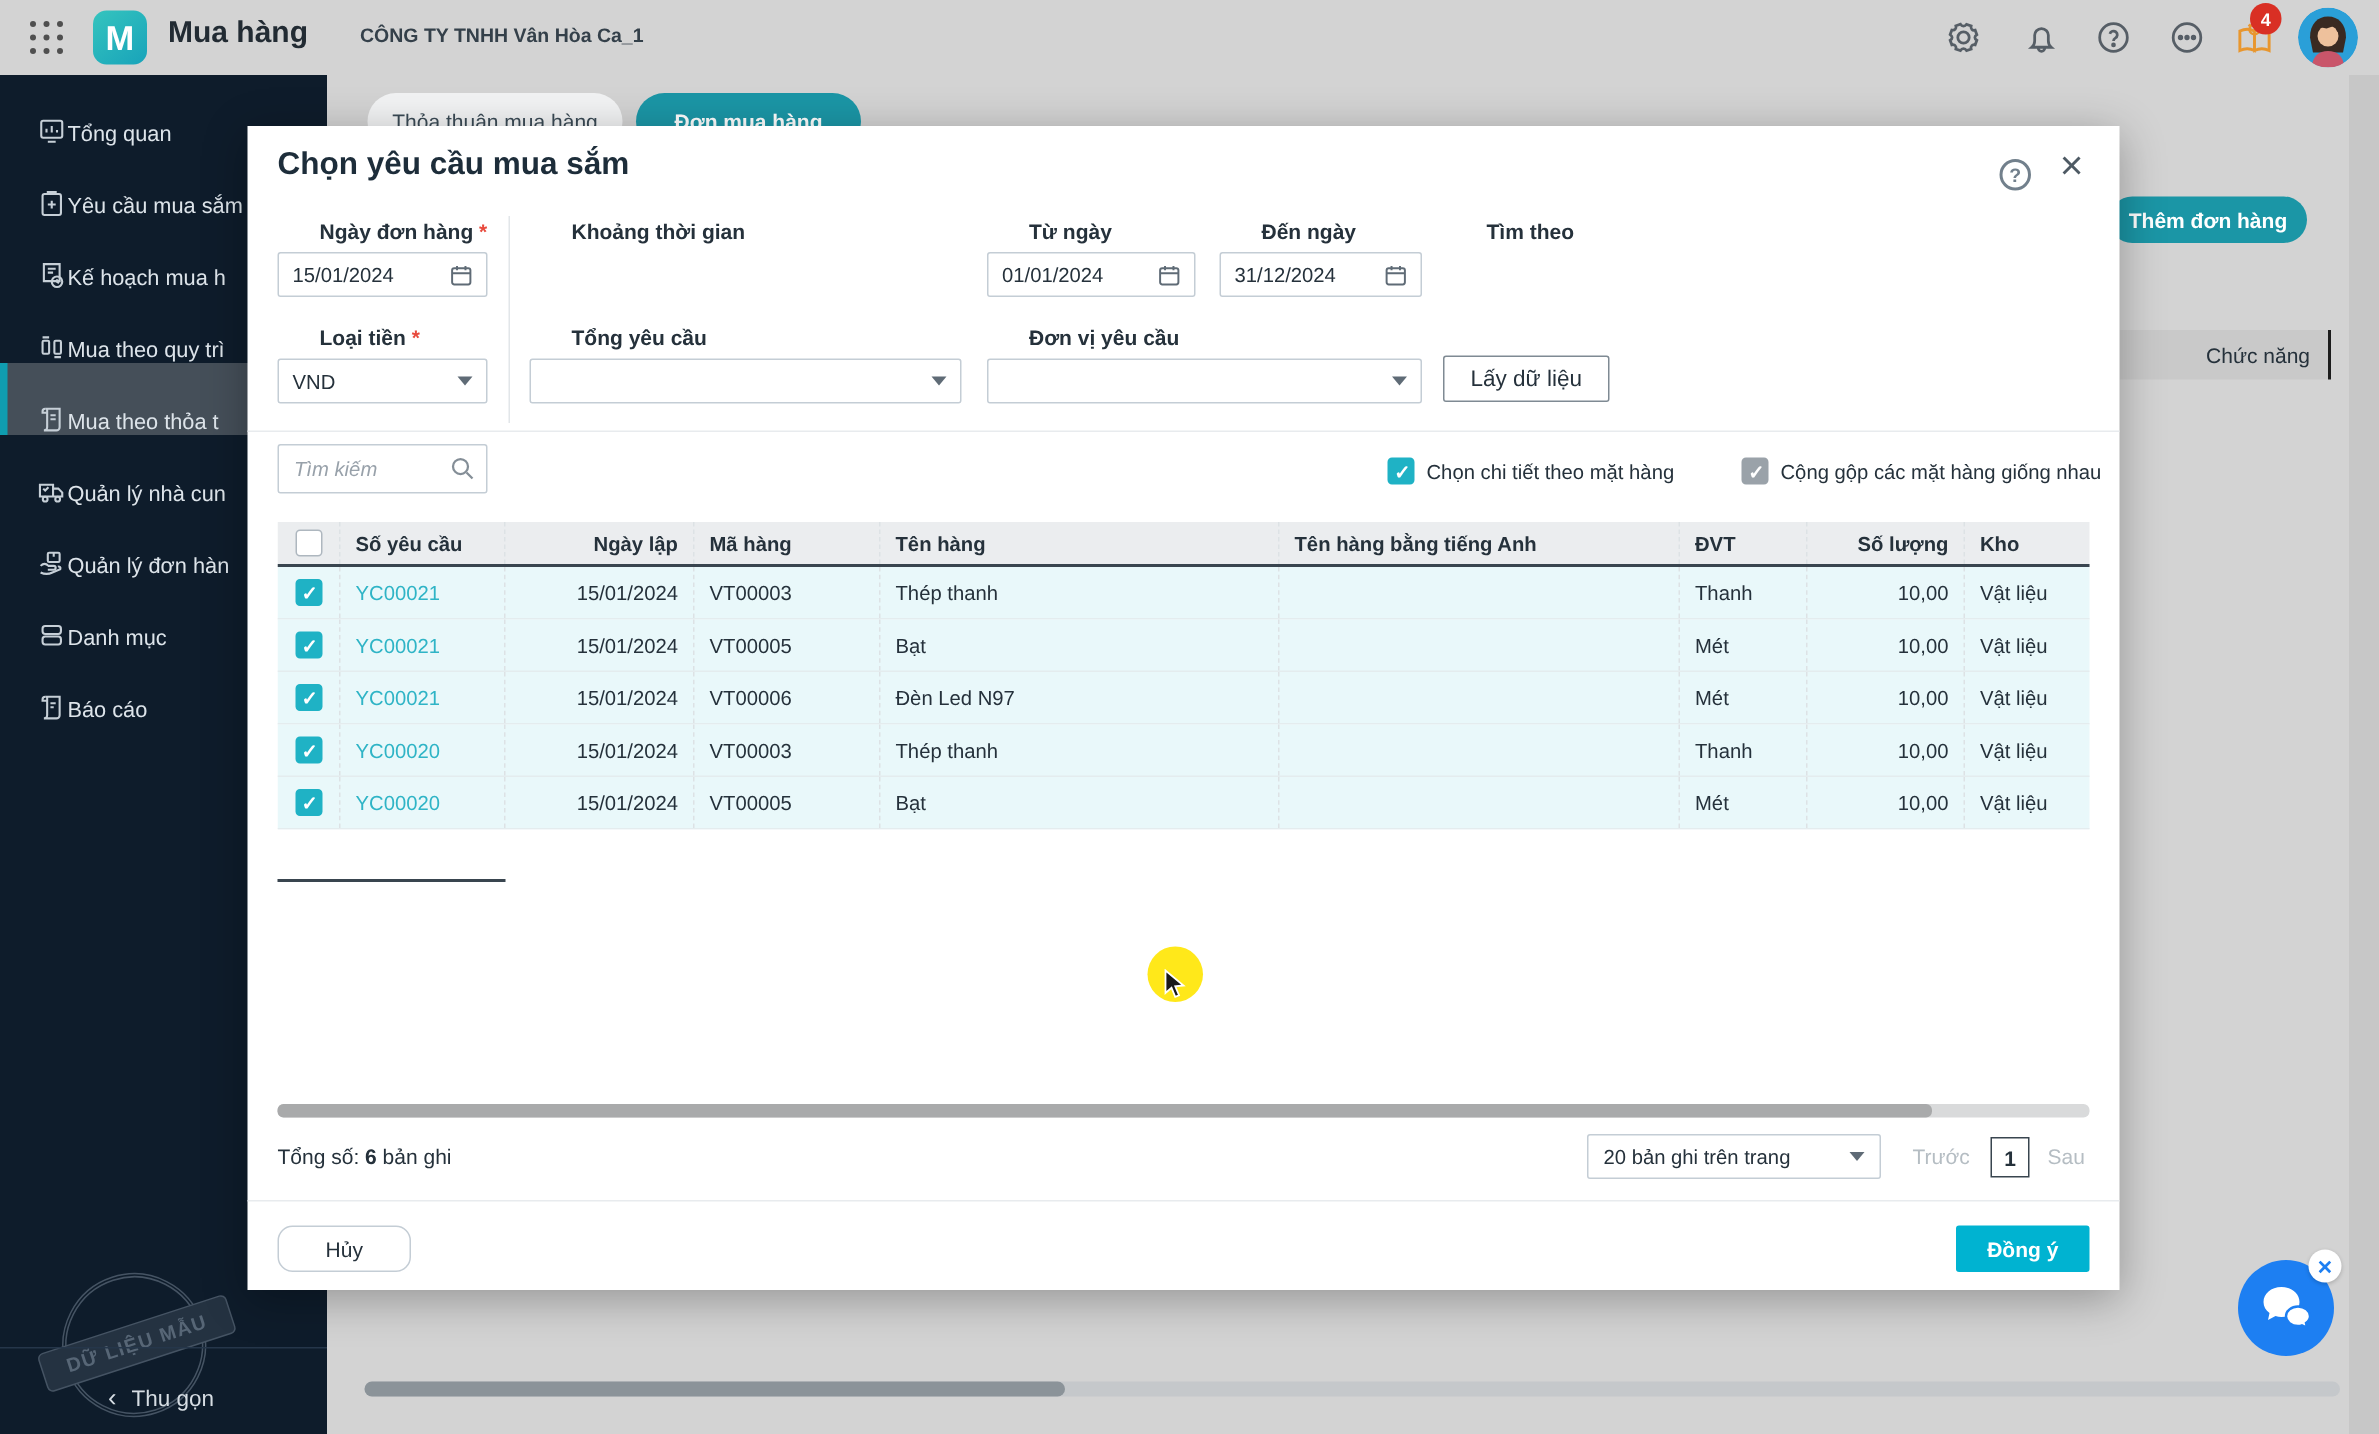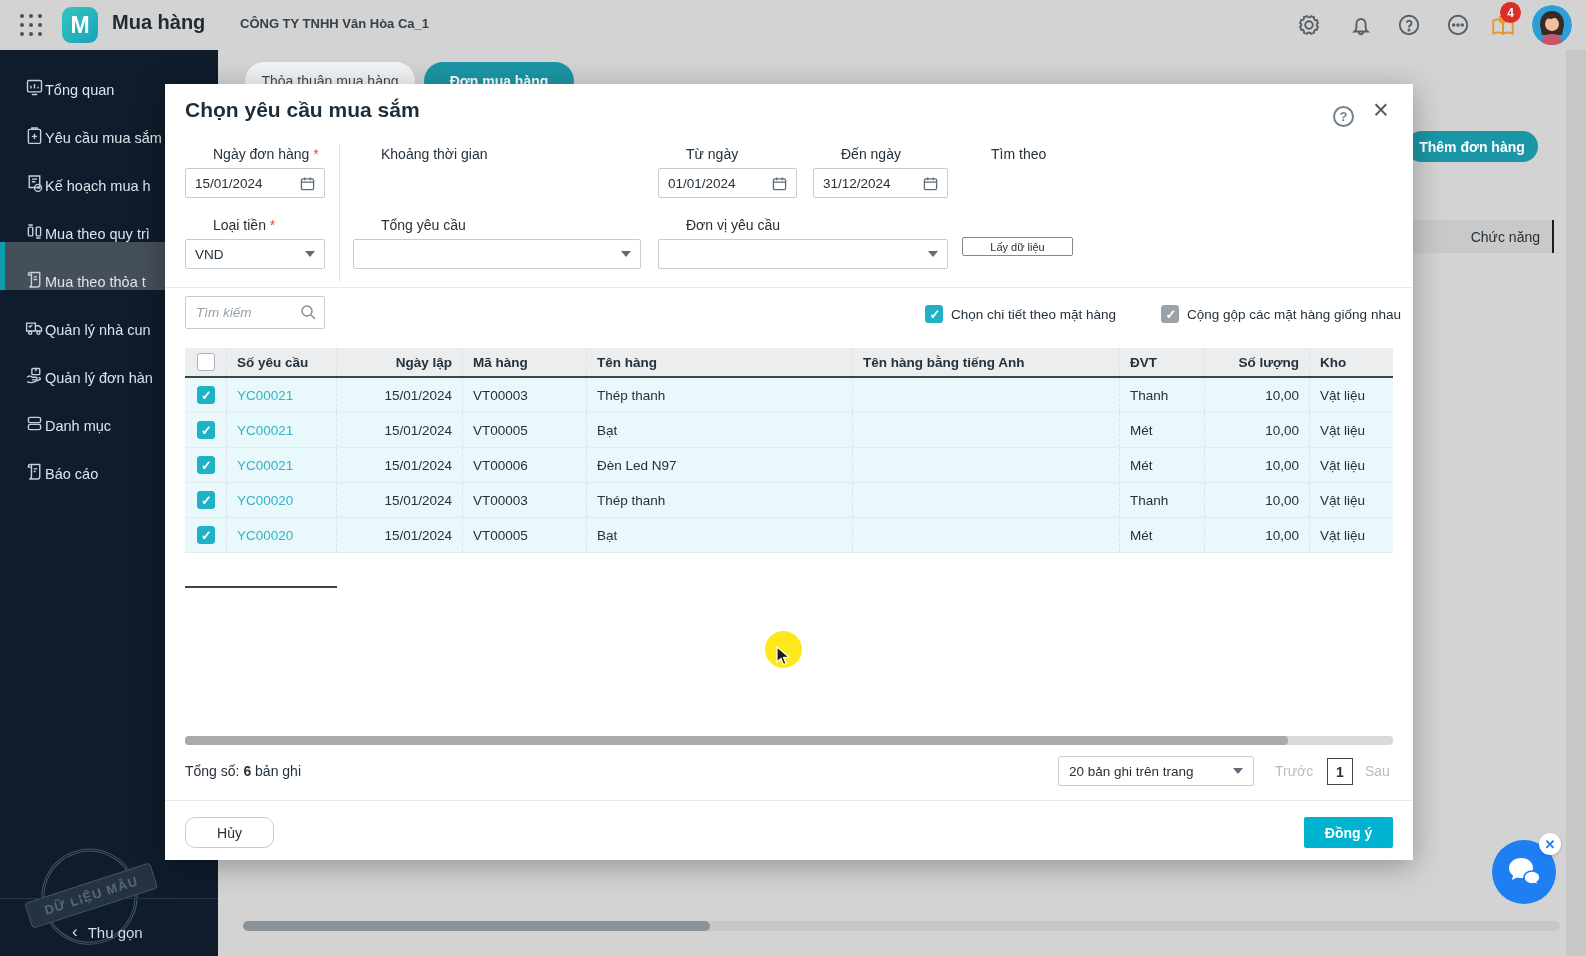--- a/index.html
+++ b/index.html
@@ -58,32 +58,32 @@
 
   
   .modal { position:absolute; left:165px; top:84px; width:1248px; height:776px; background:#fff;
     box-shadow:0 6px 28px rgba(0,0,0,.3); z-index:10; }
   .m-title { position:absolute; left:20px; top:14px; font-size:21px; font-weight:bold; color:#1d2d3a; }
   .help-btn { position:absolute; left:1168px; top:22px; width:21px; height:21px; border:2px solid #72808c;
     border-radius:50%; color:#72808c; font-size:13px; font-weight:bold; display:flex; align-items:center;
     justify-content:center; cursor:pointer; }
   .close-btn { position:absolute; left:1202px; top:12px; width:28px; height:28px; color:#4e5a64; font-size:27px;
     line-height:28px; text-align:center; cursor:pointer; }
-  .f-label { position:absolute; font-size:14px; font-weight:400; color:#25313b; white-space:nowrap;padding-left:28px; }
+  .f-label { position:absolute; font-size:14px; font-weight:700; color:#25313b; white-space:nowrap;padding-left:28px; }
   .req { color:#e84a3d; }
   .inp { position:absolute; height:30px; border:1px solid #c4cdd5; border-radius:2px; background:#fff;
     display:flex; align-items:center; padding:0 9px; font-size:13.5px; color:#25313b; }
   .inp .grow { flex:1; }
   .caret { width:0; height:0; border-left:5px solid transparent; border-right:5px solid transparent;
     border-top:6px solid #5f6b76; flex:none; }
   .cal svg, .mag svg { display:block; }
   .v-div { position:absolute; width:1px; background:#e2e6e9; }
   .hr { position:absolute; left:0; width:1248px; height:1px; background:#e8ebee; }
-  .get-data { position:absolute; left:797px; top:153px; width:111px; height:19px; border:1px solid #7f8a93;
-    border-radius:2px; background:#fff; font-size:11px; color:#25313b; display:flex; align-items:center;
+  .get-data { position:absolute; left:797px; top:153px; width:111px; height:31px; border:1px solid #7f8a93;
+    border-radius:2px; background:#fff; font-size:15px; color:#25313b; display:flex; align-items:center;
     justify-content:center; cursor:pointer; }
   .search { position:absolute; left:20px; top:212px; width:140px; height:33px; }
   .search input { width:100%; height:100%; border:1px solid #c4cdd5; border-radius:2px; padding:0 30px 0 10px;
     font-size:13.5px; font-style:italic; color:#525c64; font-family:"Liberation Sans",sans-serif; }
   .search input::placeholder { color:#98a1aa; }
   .search .mag { position:absolute; right:8px; top:8px; }
   .opt { position:absolute; top:221px; display:flex; align-items:center; gap:8px; font-size:13.5px; color:#25313b;margin-left:28px; }
   .cbx { width:18px; height:18px; border:1px solid #aeb7bf; border-radius:3px; background:#fff; flex:none;
     position:relative; }
   .cbx.on { background:#1fb2c5; border-color:#1fb2c5; }

